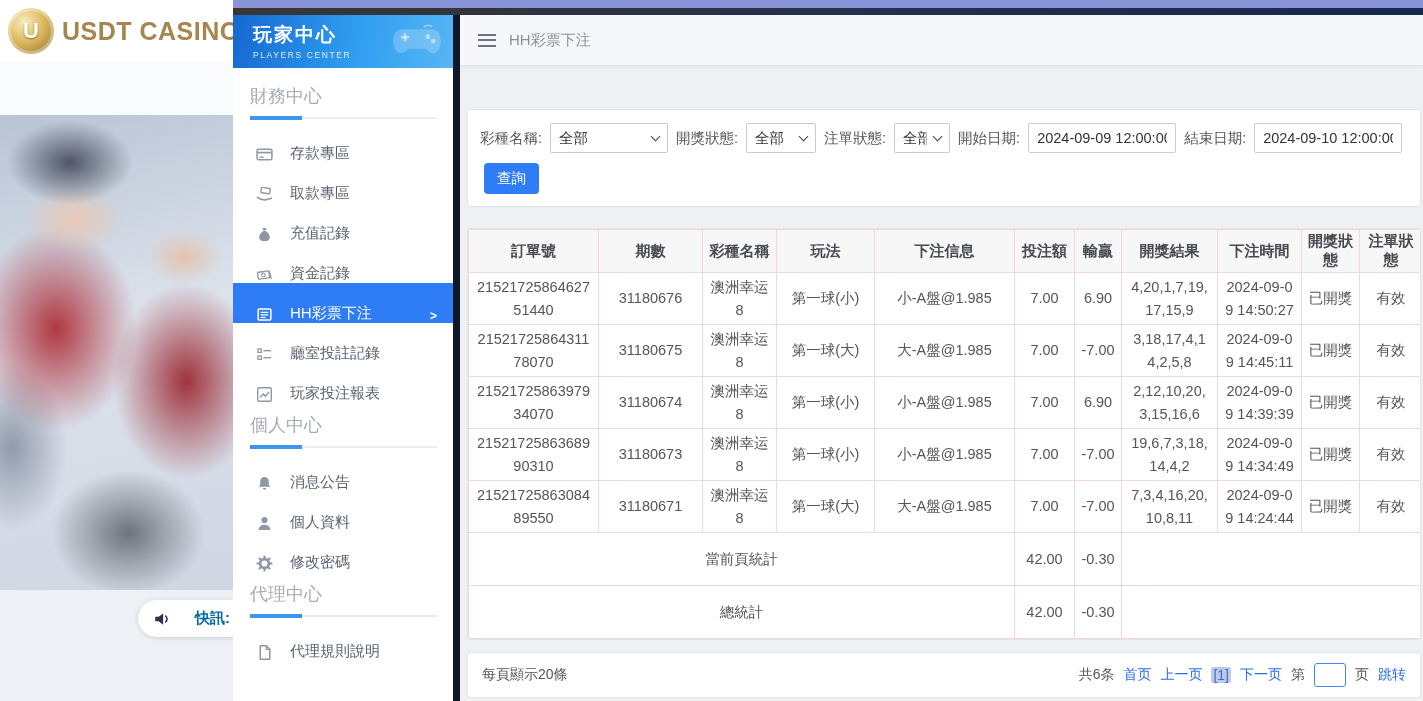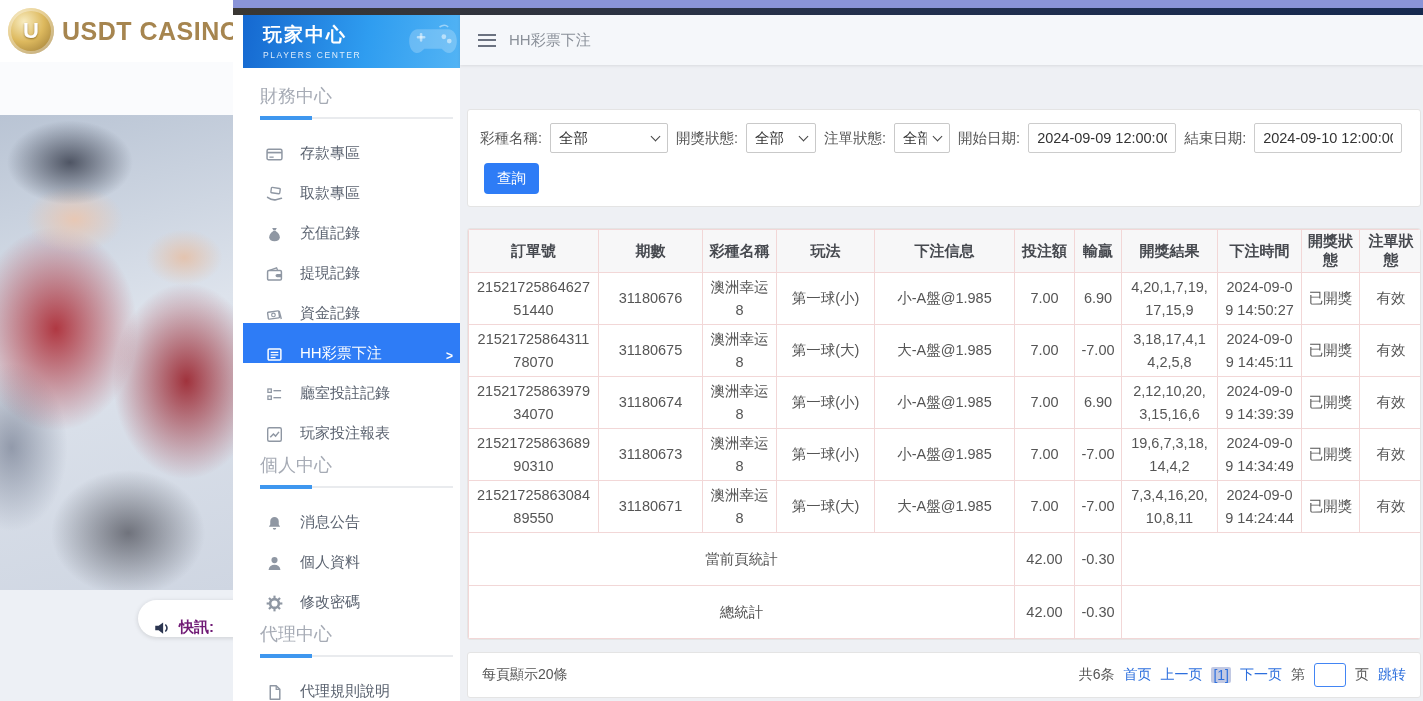--- a/index.html
+++ b/index.html
@@ -33,28 +33,28 @@
       radial-gradient(70px 48px at 32% 22%, rgba(233,199,178,.95), transparent 70%),
       radial-gradient(120px 150px at 24% 45%, rgba(168,26,36,.85), transparent 68%),
       radial-gradient(55px 40px at 79% 30%, rgba(228,194,172,.95), transparent 70%),
       radial-gradient(105px 140px at 80% 56%, rgba(150,20,30,.85), transparent 70%),
       radial-gradient(110px 90px at 55% 88%, rgba(30,30,38,.55), transparent 70%),
       radial-gradient(80px 120px at 5% 70%, rgba(60,70,95,.45), transparent 70%),
       linear-gradient(165deg,#b9c4d4 0%, #dde3ec 45%, #cfd6e2 100%);
   }
   .ticker { position:absolute; left:138px; top:600px; height:37px; width:120px;
             background:#fff; border-radius:19px; box-shadow:0 1px 5px rgba(0,0,0,.14);
-            display:flex; align-items:flex-end; gap:8px; padding-left:15px;
-            color:#701a75; font-weight:700; font-size:15px; }
+            display:flex; align-items:center; gap:24px; padding-left:15px;
+            color:#0369a1; font-weight:700; font-size:15px; }
   .spk { width:18px; height:18px; color:#2b3550; }
   .spk svg { width:100%; height:100%; }
 
   
-  .sidebar { position:absolute; left:243px; top:15px; width:227px; height:686px;
-             background:#fff; border-right:1px solid #0f172a; overflow:hidden; }
+  .sidebar { position:absolute; left:233px; top:15px; width:227px; height:686px;
+             background:#fff; border-right:7px solid #0f172a; overflow:hidden; }
   .sb-header { position:relative; height:53px; padding:7px 0 0 20px;
                background:linear-gradient(100deg,#1568d0 0%, #2f9df0 55%, #56b6f5 100%); }
   .sb-title { color:#fff; font-size:19px; font-weight:700; letter-spacing:2px; }
   .sb-subtitle { color:rgba(255,255,255,.85); font-size:8.5px; letter-spacing:1.6px; margin-top:2px; }
   .gamepad { position:absolute; right:10px; top:6px; width:52px; height:38px; }
   .gamepad svg { width:100%; height:100%; }
 
   .sb-nav { padding-top:6px; }
   .section-head { margin:10px 0 0 17px; font-size:18px; color:#a6abb5; }
   .section-rule { height:2px; background:#e9ebee; margin:9px 16px 4px 17px; position:relative; }
@@ -182,30 +182,20 @@
             <svg viewBox="0 0 16 16">
               <path d="M5.8 1.8h4.4L8.9 4.2H7.1z" fill="currentColor"></path>
               <path d="M6.9 4.6C4.2 6.2 3 8.7 3 10.6 3 13.2 5 14.3 8 14.3s5-1.1 5-3.7c0-1.9-1.2-4.4-3.9-6z" fill="currentColor"></path>
             </svg>
           </span>
           <span>充值記錄</span>
         </a>
         <a class="sb-item">
           <span class="sb-icon">
             <svg viewBox="0 0 16 16">
-              <path d="M3.2 4.2 10 1.8l1 2.4" fill="none" stroke="currentColor" stroke-width="1.2"></path>
-              <rect x="1.5" y="4.2" width="13" height="9" rx="1.2" fill="none" stroke="currentColor" stroke-width="1.4"></rect>
-              <path d="M10.5 7.5h4v3h-4a1.5 1.5 0 0 1 0-3z" fill="currentColor"></path>
-            </svg>
-          </span>
-          <span>提現記錄</span>
-        </a>
-        <a class="sb-item">
-          <span class="sb-icon">
-            <svg viewBox="0 0 16 16">
               <rect x="1.8" y="5.2" width="10.6" height="6.6" rx="0.8" transform="rotate(-8 7 8.5)" fill="none" stroke="currentColor" stroke-width="1.3"></rect>
               <circle cx="7" cy="8.4" r="1.7" fill="none" stroke="currentColor" stroke-width="1.1"></circle>
               <path d="M12.4 4.6l2 7.6" stroke="currentColor" fill="none" stroke-width="1.3"></path>
             </svg>
           </span>
           <span>資金記錄</span>
         </a>
         <a class="sb-item active">
           <span class="sb-icon">
             <svg viewBox="0 0 16 16">

